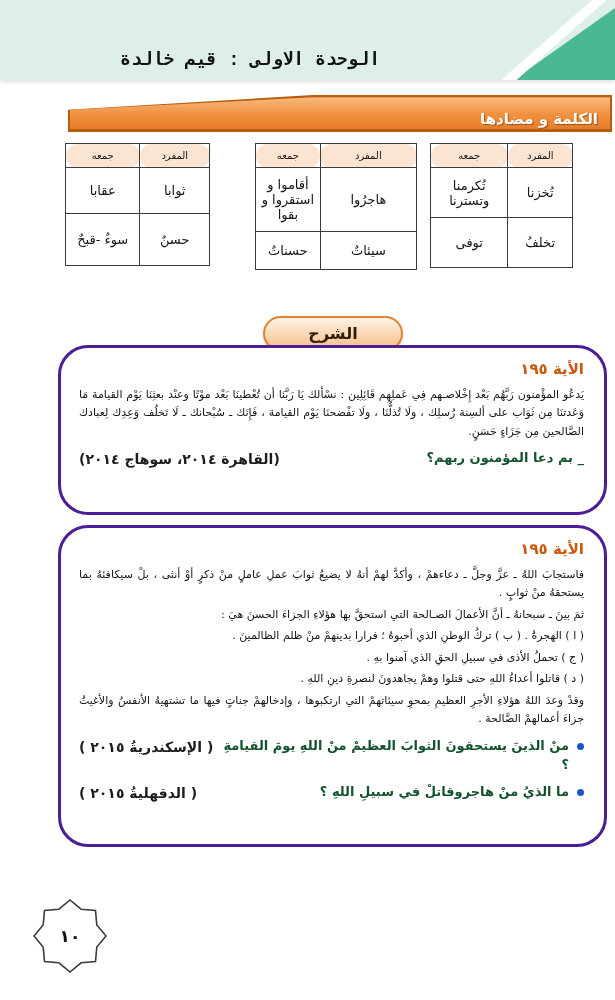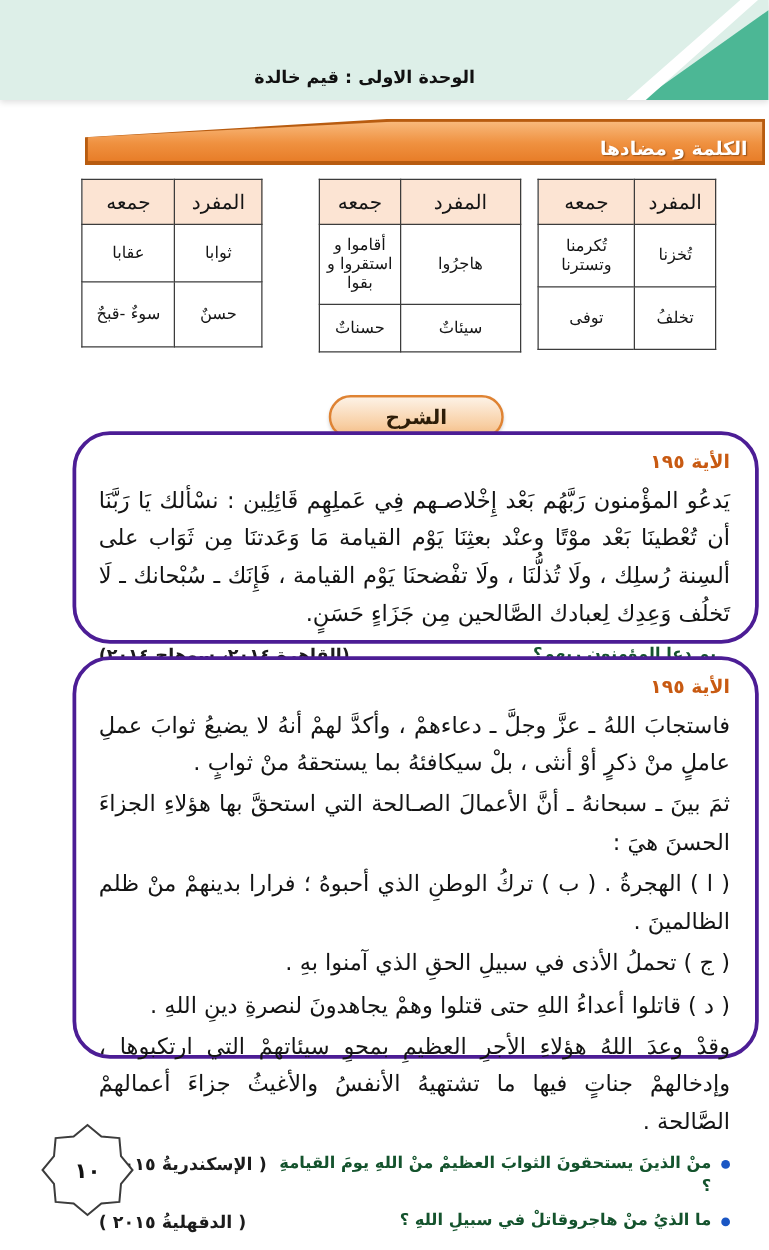--- a/index.html
+++ b/index.html
@@ -7,40 +7,40 @@
               font-family:"DejaVu Sans", sans-serif; color:#151515; }
   .page { position:relative; width:615px; height:1000px; }
 
   
   .hdr { position:relative; height:80px; background:#ddefe8;
          box-shadow:0 2px 5px rgba(0,0,0,.13); }
   .hdr::before { content:""; position:absolute; inset:0; background:#4cb795;
          clip-path:polygon(100% 10%, 100% 100%, 83.5% 100%); }
   .hdr::after  { content:""; position:absolute; inset:0; background:#ffffff;
          clip-path:polygon(96.3% 0, 98.6% 0, 84% 100%, 81.5% 100%); }
-  .hdr-title { position:absolute; right:235px; bottom:10px; font-size:14px;
-         font-weight:bold; color:#111; direction:rtl; }
+  .hdr-title { position:absolute; right:235px; bottom:10px; font-size:18px;
+         font-weight:bold; color:#111; direction:rtl;font-family:Liberation Mono, monospace; }
 
   
   .ribbon-wrap { position:absolute; left:68px; top:95px; width:544px; height:37px;
          background:#b85c10; clip-path:polygon(0 40%, 45% 0, 100% 0, 100% 100%, 0 100%); }
   .ribbon { position:absolute; left:2px; top:2px; right:2px; bottom:3px;
          background:linear-gradient(#f9ba7d, #ef9140 55%, #e87d28);
          clip-path:polygon(0 40%, 45% 1%, 100% 1%, 100% 100%, 0 100%);
          display:flex; align-items:flex-end; justify-content:flex-end; }
   .ribbon span { font-size:15px; font-weight:bold; color:#ffffff; direction:rtl;
          padding:0 12px 1px 0; text-shadow:1px 1px 1px rgba(90,40,0,.55);margin-top:20px; }
 
   
   .tables { position:absolute; top:143px; right:42px; left:65px; direction:rtl;
             display:flex; align-items:flex-start; }
   table.vocab { border-collapse:collapse; background:#fff; }
   table.vocab td { border:1.6px solid #3c3c3c; text-align:center; vertical-align:middle;
             font-size:13px; padding:2px 3px; direction:rtl; }
-  table.vocab tr.head td { background:#fce4d3; height:36px; font-size:16px; }
+  table.vocab tr.head td { background:#fce4d3; height:24px; font-size:10px;border-radius:17px; }
   .t-a { width:143px; margin-left:13px; }
   .t-b { width:162px; margin-left:45px; }
   .t-c { width:145px; }
   .t-a td.c1 { width:65px; }  .t-a td.c2 { width:78px; }
   .t-b td.c1 { width:97px; }  .t-b td.c2 { width:65px; }
   .t-c td.c1 { width:70px; }  .t-c td.c2 { width:75px; }
   .t-a tr.r1 td { height:50px; } .t-a tr.r2 td { height:50px; }
   .t-b tr.r1 td { height:64px; } .t-b tr.r2 td { height:38px; }
   .t-c tr.r1 td { height:46px; } .t-c tr.r2 td { height:52px; }
 
@@ -52,21 +52,21 @@
           box-shadow:0 2px 3px rgba(0,0,0,.18); }
   .pill span { font-size:16px; font-weight:bold; color:#2d1d08; direction:rtl; }
 
   
   .callout { position:absolute; left:58px; width:549px; border:3px solid #4c1d95;
           border-radius:30px; background:#fff; padding:12px 20px 8px 18px;
           direction:rtl; }
   .box1 { top:345px; height:170px; }
   .box2 { top:525px; height:322px; }
   .sec-title { color:#c85a12; font-weight:bold; font-size:15px; margin-bottom:8px; }
-  .callout p { font-size:18px; line-height:1.68; text-align:justify;
+  .callout p { font-size:11px; line-height:1.68; text-align:justify;
           text-align-last:right; margin:3px 0; color:#141414; }
   .q-row { display:flex; justify-content:space-between; align-items:flex-start;
           margin-top:7px; }
   .q-right { display:flex; align-items:flex-start; }
   .q-bullet { flex:none; width:7px; height:7px; border-radius:50%;
           background:#1a56c4; margin-left:8px; margin-top:7px; }
   .q-text { color:#14532d; font-weight:bold; font-size:13px; line-height:1.5; }
   .q-source { font-size:14px; font-weight:bold; color:#1c1c1c; white-space:nowrap;
           padding-top:3px; }
 

